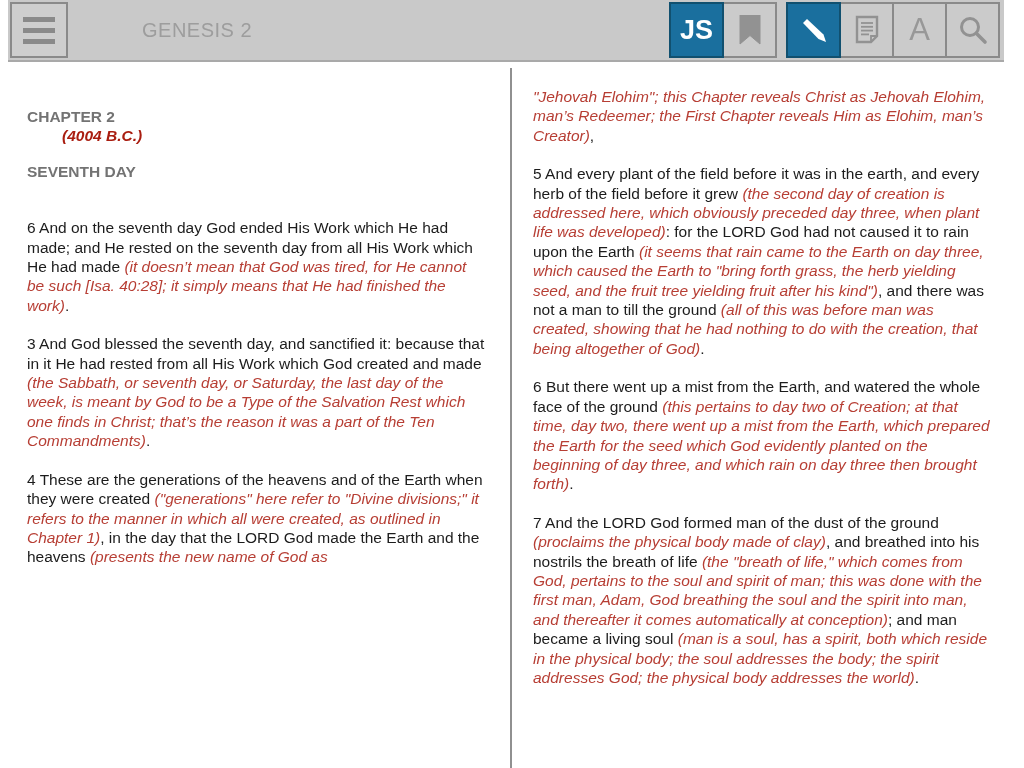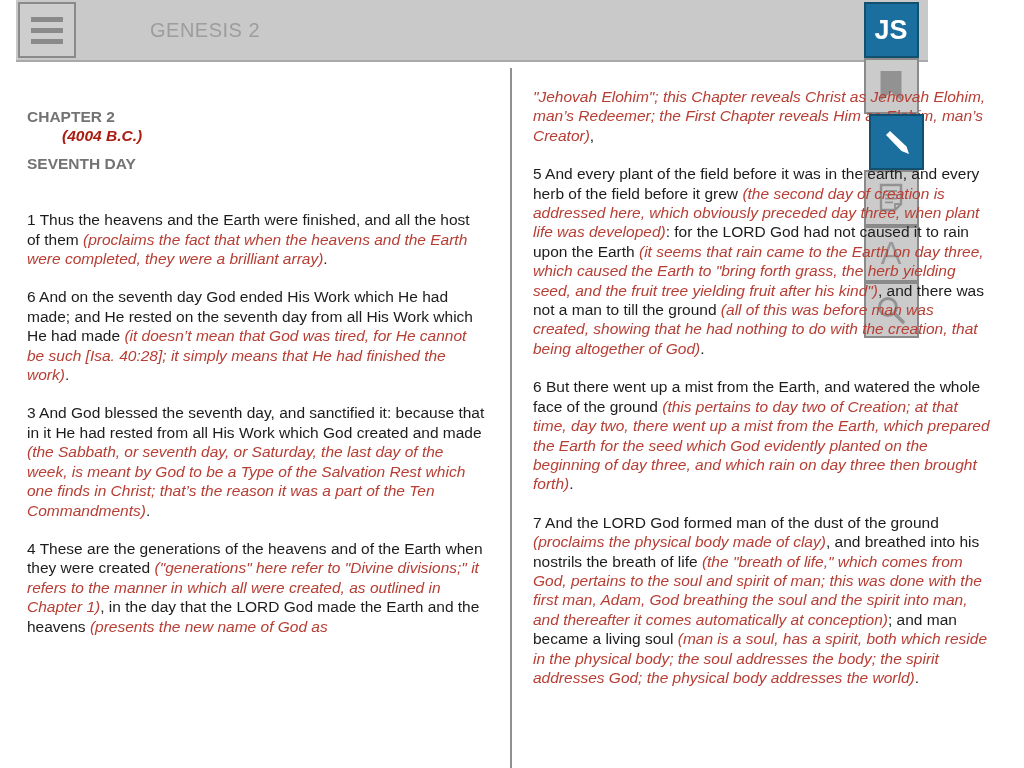--- a/index.html
+++ b/index.html
@@ -1,38 +1,38 @@
 <!DOCTYPE html>
 <html style="--accent-blue: #1a6f9e; --toolbar-bg: #c9c9c9; --title-gray: #9d9d9d; --commentary-red: #b73e34; --date-red: #a91d10;"><head>
 <meta charset="utf-8">
 <style>
   * { box-sizing: border-box; margin: 0; padding: 0; }
   html, body { width: 1024px; height: 768px; overflow: hidden; background: #ffffff; }
   body { position: relative; font-family: "Liberation Sans", sans-serif; }
 
   
   .toolbar {
-    position: absolute; top: 0; left: 16px; width: 912px; height: 62px;
+    position: absolute; top: 0; left: 8px; width: 996px; height: 62px;
     background: var(--toolbar-bg, #c9c9c9);
     border-bottom: 2px solid #a9a9a9;
   }
   .menu-btn {
     position: absolute; left: 2px; top: 2px; width: 58px; height: 56px;
     border: 2px solid #8a8a8a; background: #cecece;
     display: flex; flex-direction: column; align-items: center; justify-content: center; gap: 6px;
     cursor: pointer;
   }
   .menu-btn .bar { width: 32px; height: 5px; background: #8a8a8a; }
   .toolbar-title {
     position: absolute; left: 134px; top: 0; height: 60px;
     display: flex; align-items: center;
     font-size: 20px; letter-spacing: 0.5px; color: var(--title-gray, #9d9d9d);
   }
   .toolbar-right {
-    position: absolute; top: 2px; right: 4px; display: flex; align-items: center; flex-direction: column;
+    position: absolute; top: 2px; right: 4px; display: flex; align-items: flex-start;
   }
   .tbtn {
     width: 55px; height: 56px; margin-left: -2px;
     border: 2px solid #8a8a8a; background: #cbcbcb;
     display: flex; align-items: center; justify-content: center;
     cursor: pointer; position: relative;
   }
   .tbtn.active { background: var(--accent-blue, #1a6f9e); border-color: #11506f; z-index: 2; }
   .group-gap { margin-left: 9px; }
   .js-label { color: #ffffff; font-weight: bold; font-size: 27px; letter-spacing: 0px; }
@@ -46,21 +46,21 @@
   }
   .column {
     position: absolute; width: 459px;
     font-size: 15.5px; line-height: 19.4px; color: #1c1c1c;
   }
   #left-col  { left: 27px;  top: 107px; }
   #right-col { left: 533px; top: 87px;  }
 
   .column p { margin: 0 0 19px 0; }
   .column p.h { margin: 0; }
-  .column p.h-gap { margin: 8px 0 37px 0; }
+  .column p.h-gap { margin: 16px 0 37px 0; }
 
   .b  { color: #1c1c1c; }
   .r  { color: var(--commentary-red, #b73e34); font-style: italic; }
   .hb { color: #737373; font-weight: bold; }
   .hr { color: var(--date-red, #a91d10); font-weight: bold; font-style: italic; margin-left: 35px; }
 </style>
 </head>
 <body>
 
 <div class="toolbar">
@@ -114,21 +114,20 @@
     </div>
 
   </div>
 </div>
 
 <div class="divider"></div>
 <div id="left-col" class="column">
     <p class="h"><span class="hb">CHAPTER 2</span></p>
     <p class="h"><span class="hr">(4004 B.C.)</span></p>
     <p class="h-gap"><span class="hb">SEVENTH DAY</span></p>
-    <p class="body"><span class="b">1 Thus the heavens and the Earth were finished, and all the host of them </span><span class="r">(proclaims the fact that when the heavens and the Earth were completed, they were a brilliant array)</span><span class="b">.</span></p>
     <p class="body"><span class="b">6 And on the seventh day God ended His Work which He had made; and He rested on the seventh day from all His Work which He had made </span><span class="r">(it doesn’t mean that God was tired, for He cannot be such [Isa. 40:28]; it simply means that He had finished the work)</span><span class="b">.</span></p>
     <p class="body"><span class="b">3 And God blessed the seventh day, and sanctified it: because that in it He had rested from all His Work which God created and made </span><span class="r">(the Sabbath, or seventh day, or Saturday, the last day of the week, is meant by God to be a Type of the Salvation Rest which one finds in Christ; that’s the reason it was a part of the Ten Commandments)</span><span class="b">.</span></p>
     <p class="body"><span class="b">4 These are the generations of the heavens and of the Earth when they were created </span><span class="r">("generations" here refer to "Divine divisions;" it refers to the manner in which all were created, as outlined in Chapter 1)</span><span class="b">, in the day that the LORD God made the Earth and the heavens </span><span class="r">(presents the new name of God as</span></p>
   </div>
 <div id="right-col" class="column">
     <p class="body"><span class="r">"Jehovah Elohim"; this Chapter reveals Christ as Jehovah Elohim, man’s Redeemer; the First Chapter reveals Him as Elohim, man’s Creator)</span><span class="b">,</span></p>
     <p class="body"><span class="b">5 And every plant of the field before it was in the earth, and every herb of the field before it grew </span><span class="r">(the second day of creation is addressed here, which obviously preceded day three, when plant life was developed)</span><span class="b">: for the LORD God had not caused it to rain upon the Earth </span><span class="r">(it seems that rain came to the Earth on day three, which caused the Earth to "bring forth grass, the herb yielding seed, and the fruit tree yielding fruit after his kind")</span><span class="b">, and there was not a man to till the ground </span><span class="r">(all of this was before man was created, showing that he had nothing to do with the creation, that being altogether of God)</span><span class="b">.</span></p>
     <p class="body"><span class="b">6 But there went up a mist from the Earth, and watered the whole face of the ground </span><span class="r">(this pertains to day two of Creation; at that time, day two, there went up a mist from the Earth, which prepared the Earth for the seed which God evidently planted on the beginning of day three, and which rain on day three then brought forth)</span><span class="b">.</span></p>
     <p class="body"><span class="b">7 And the LORD God formed man of the dust of the ground </span><span class="r">(proclaims the physical body made of clay)</span><span class="b">, and breathed into his nostrils the breath of life </span><span class="r">(the "breath of life," which comes from God, pertains to the soul and spirit of man; this was done with the first man, Adam, God breathing the soul and the spirit into man, and thereafter it comes automatically at conception)</span><span class="b">; and man became a living soul </span><span class="r">(man is a soul, has a spirit, both which reside in the physical body; the soul addresses the body; the spirit addresses God; the physical body addresses the world)</span><span class="b">.</span></p>
   </div>

